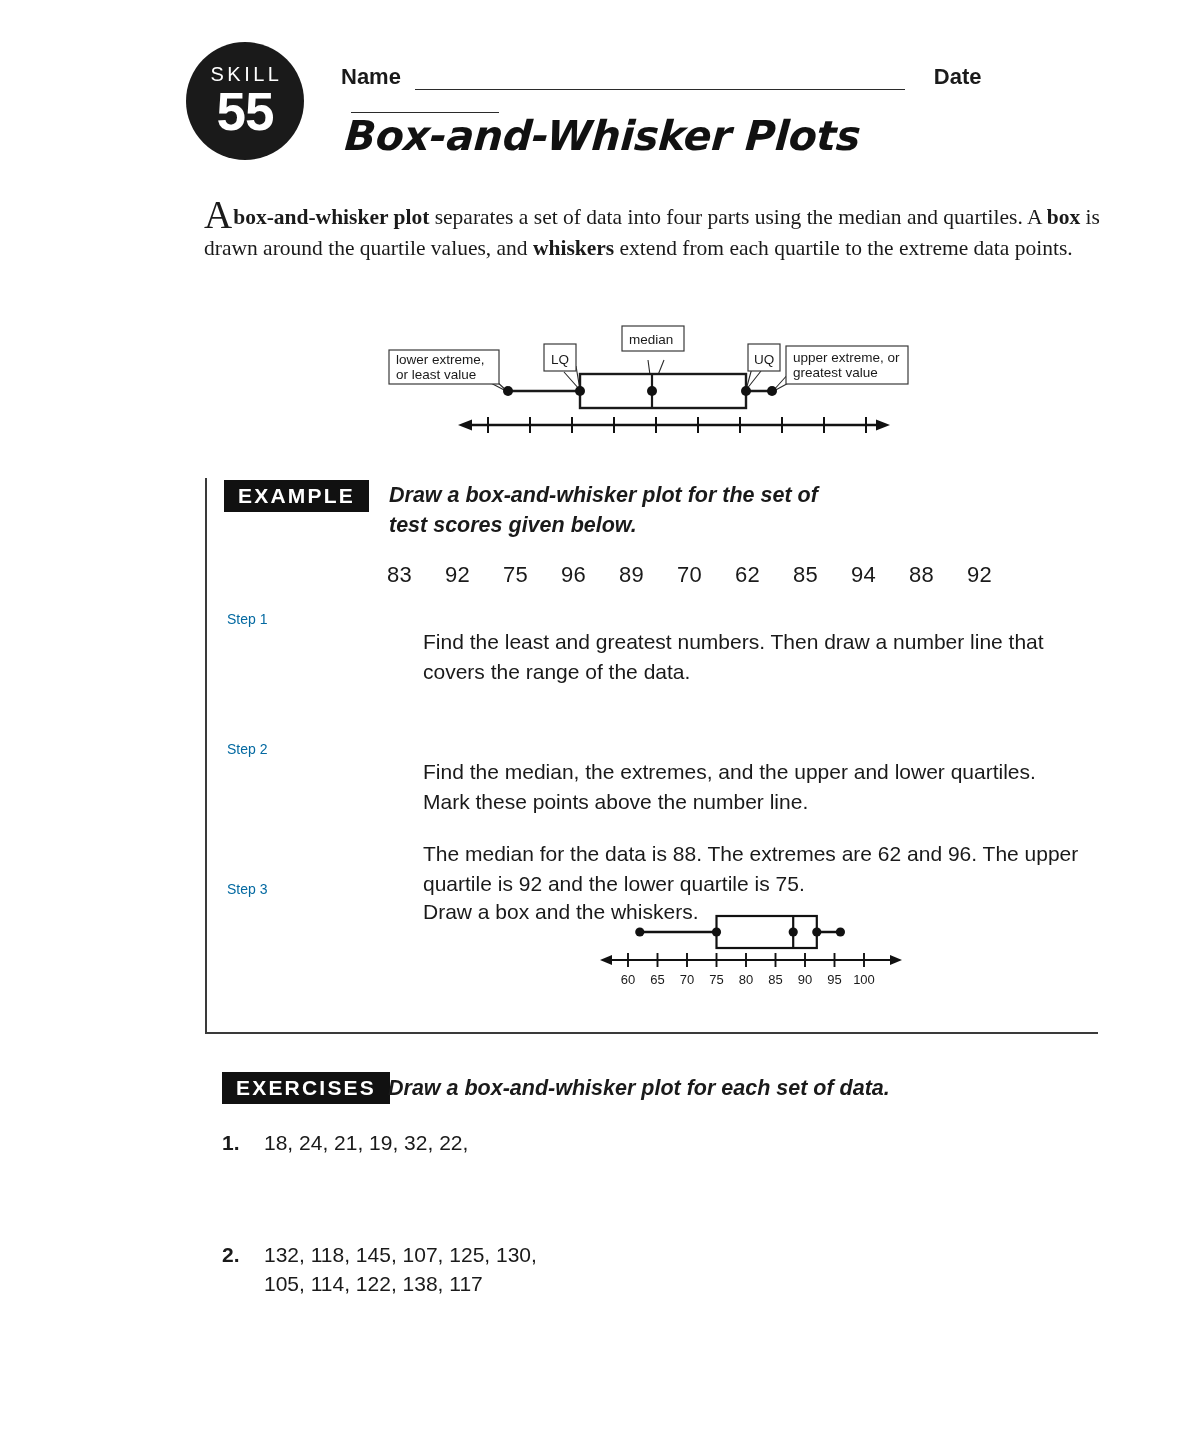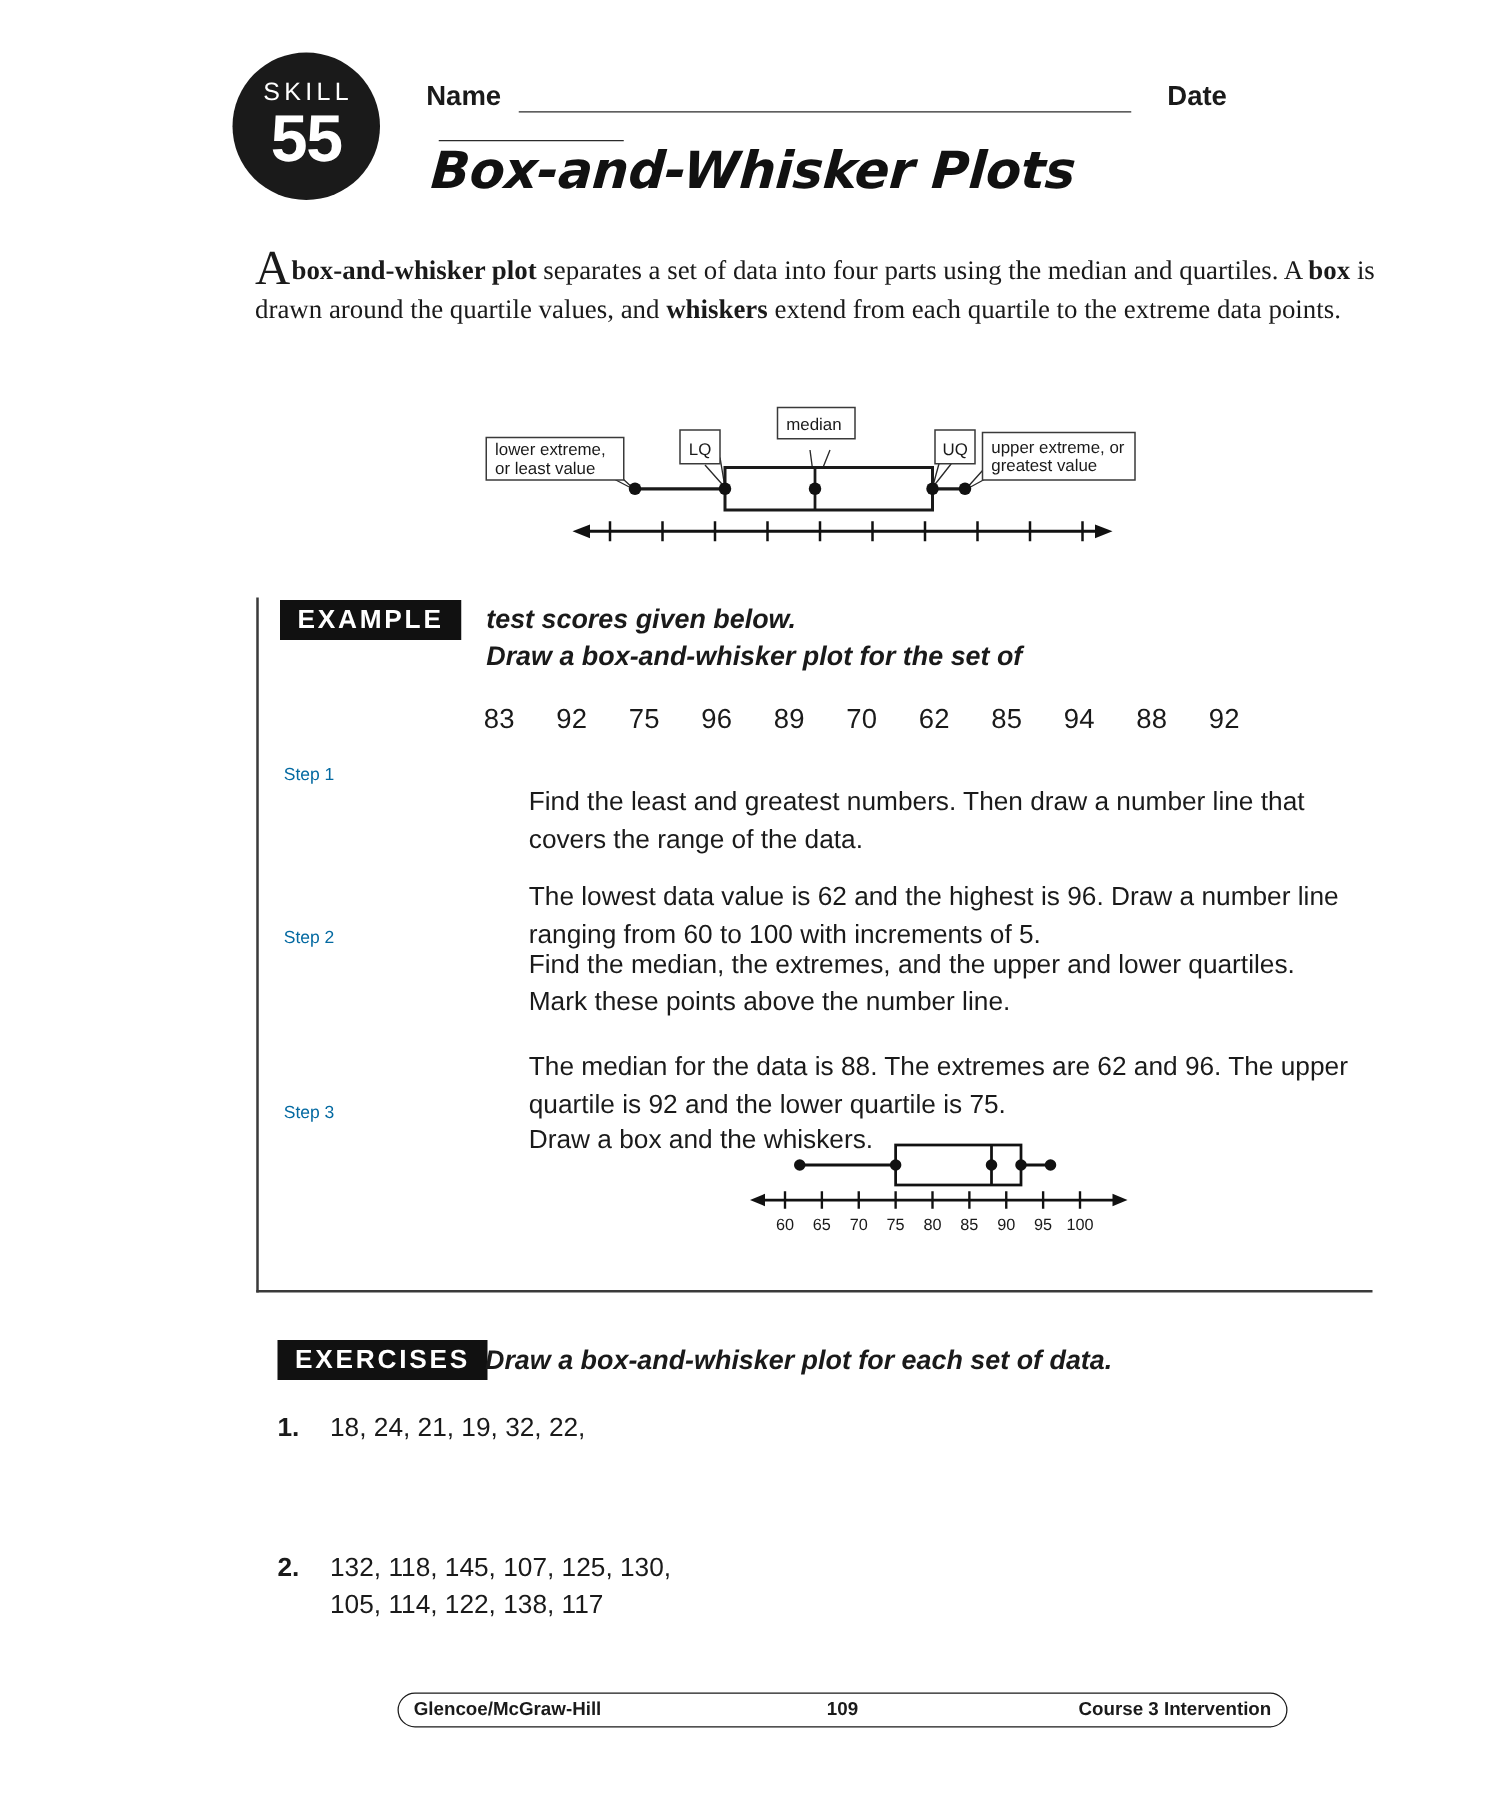--- a/index.html
+++ b/index.html
@@ -330,33 +330,32 @@
     </svg>
   </div>
 
   <div class="example-block">
 
     <div class="example-tag-wrap">
       <span class="tag">EXAMPLE</span>
     </div>
 
     <div class="example-instruction">
+      <div>Draw a box-and-whisker plot for the set of</div>
       <div>test scores given below.</div>
-      <div>Draw a box-and-whisker plot for the set of</div>
     </div>
 
     <div class="data-row">
       <span>83</span><span>92</span><span>75</span><span>96</span><span>89</span><span>70</span><span>62</span><span>85</span><span>94</span><span>88</span><span>92</span>
     </div>
 
     <div class="step step1">
       <div class="step-label">Step 1</div>
       <div class="step-body">
         <p>Find the least and greatest numbers. Then draw a number line that covers the range of the data.</p>
-        <p>The lowest data value is 62 and the highest is 96. Draw a number line ranging from 60 to 100 with increments of 5.</p>
       </div>
     </div>
 
     <div class="step step2">
       <div class="step-label">Step 2</div>
       <div class="step-body">
         <p>Find the median, the extremes, and the upper and lower quartiles. Mark these points above the number line.</p>
         <p class="gap">The median for the data is 88. The extremes are 62 and 96. The upper quartile is 92 and the lower quartile is 75.</p>
       </div>
     </div>
@@ -416,21 +415,14 @@
   </div>
 
   <div class="exercise ex2">
     <div class="num">2.</div>
     <div class="vals">
       <div>132, 118, 145, 107, 125, 130,</div>
       <div>105, 114, 122, 138, 117</div>
     </div>
   </div>
 
-  <div class="footer">
-    <div class="footer-inner">
-      <span class="f-left">Glencoe/McGraw-Hill</span>
-      <span class="f-center">109</span>
-      <span class="f-right">Course 3 Intervention</span>
-    </div>
-  </div>
 
 </div>
 
 </body></html>

